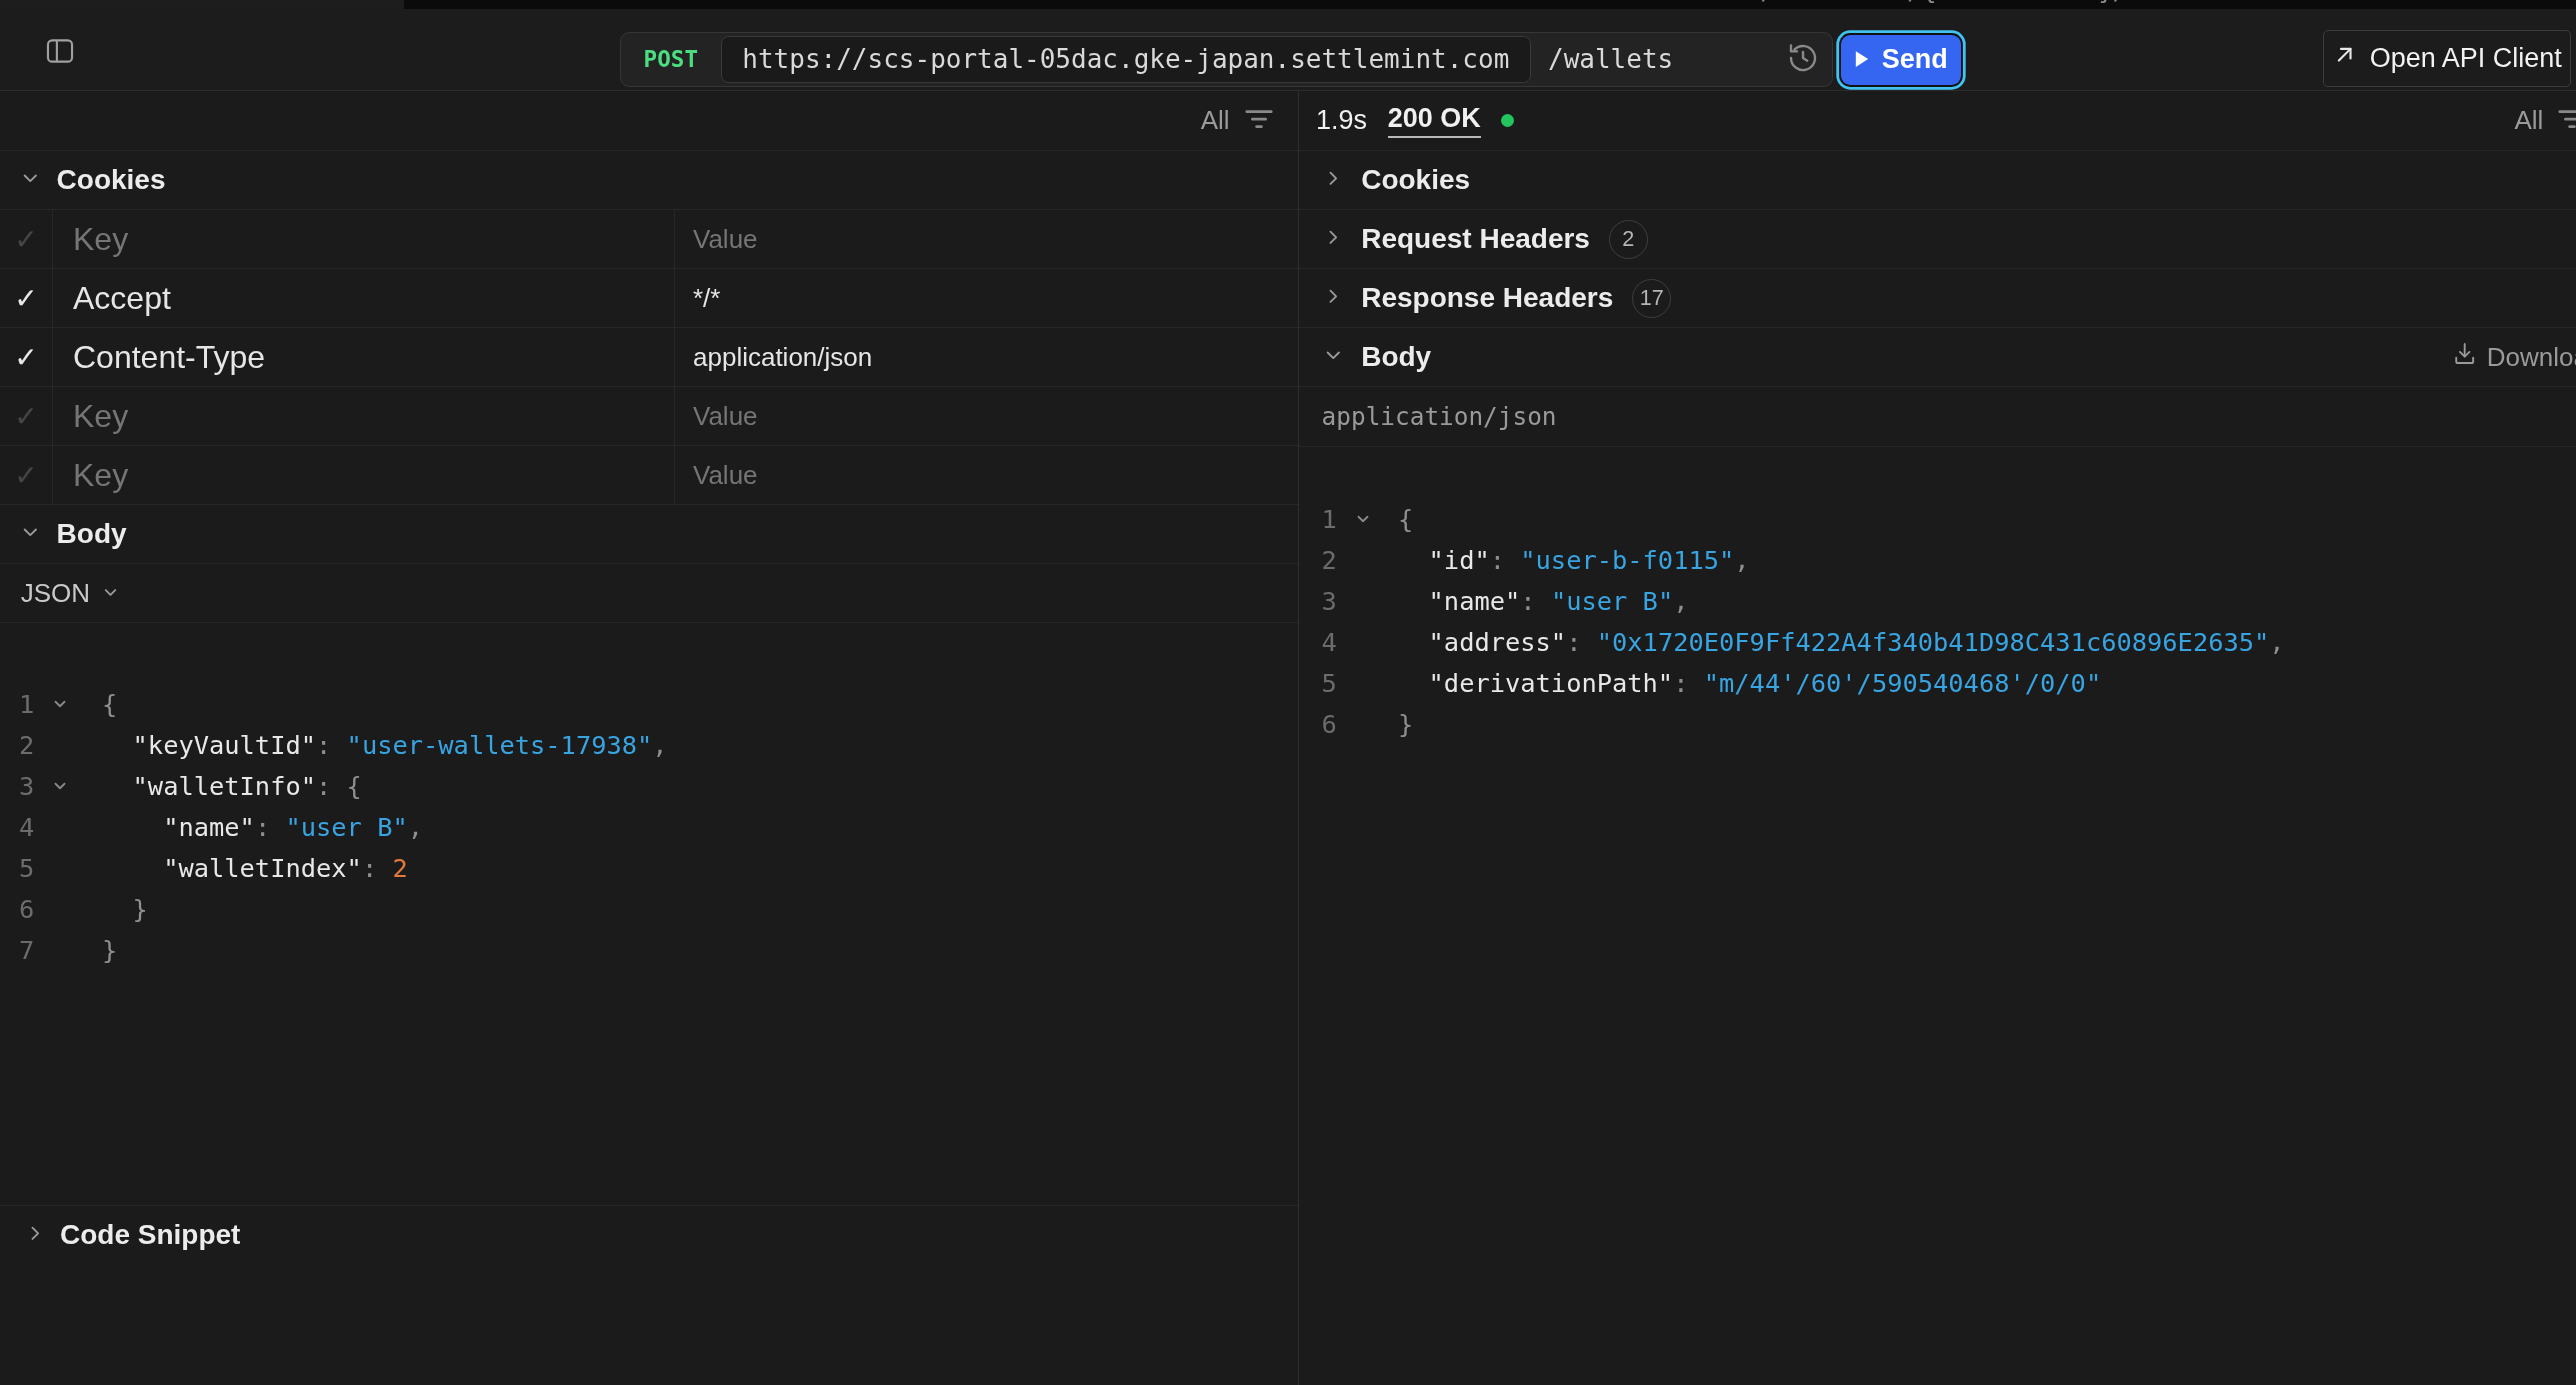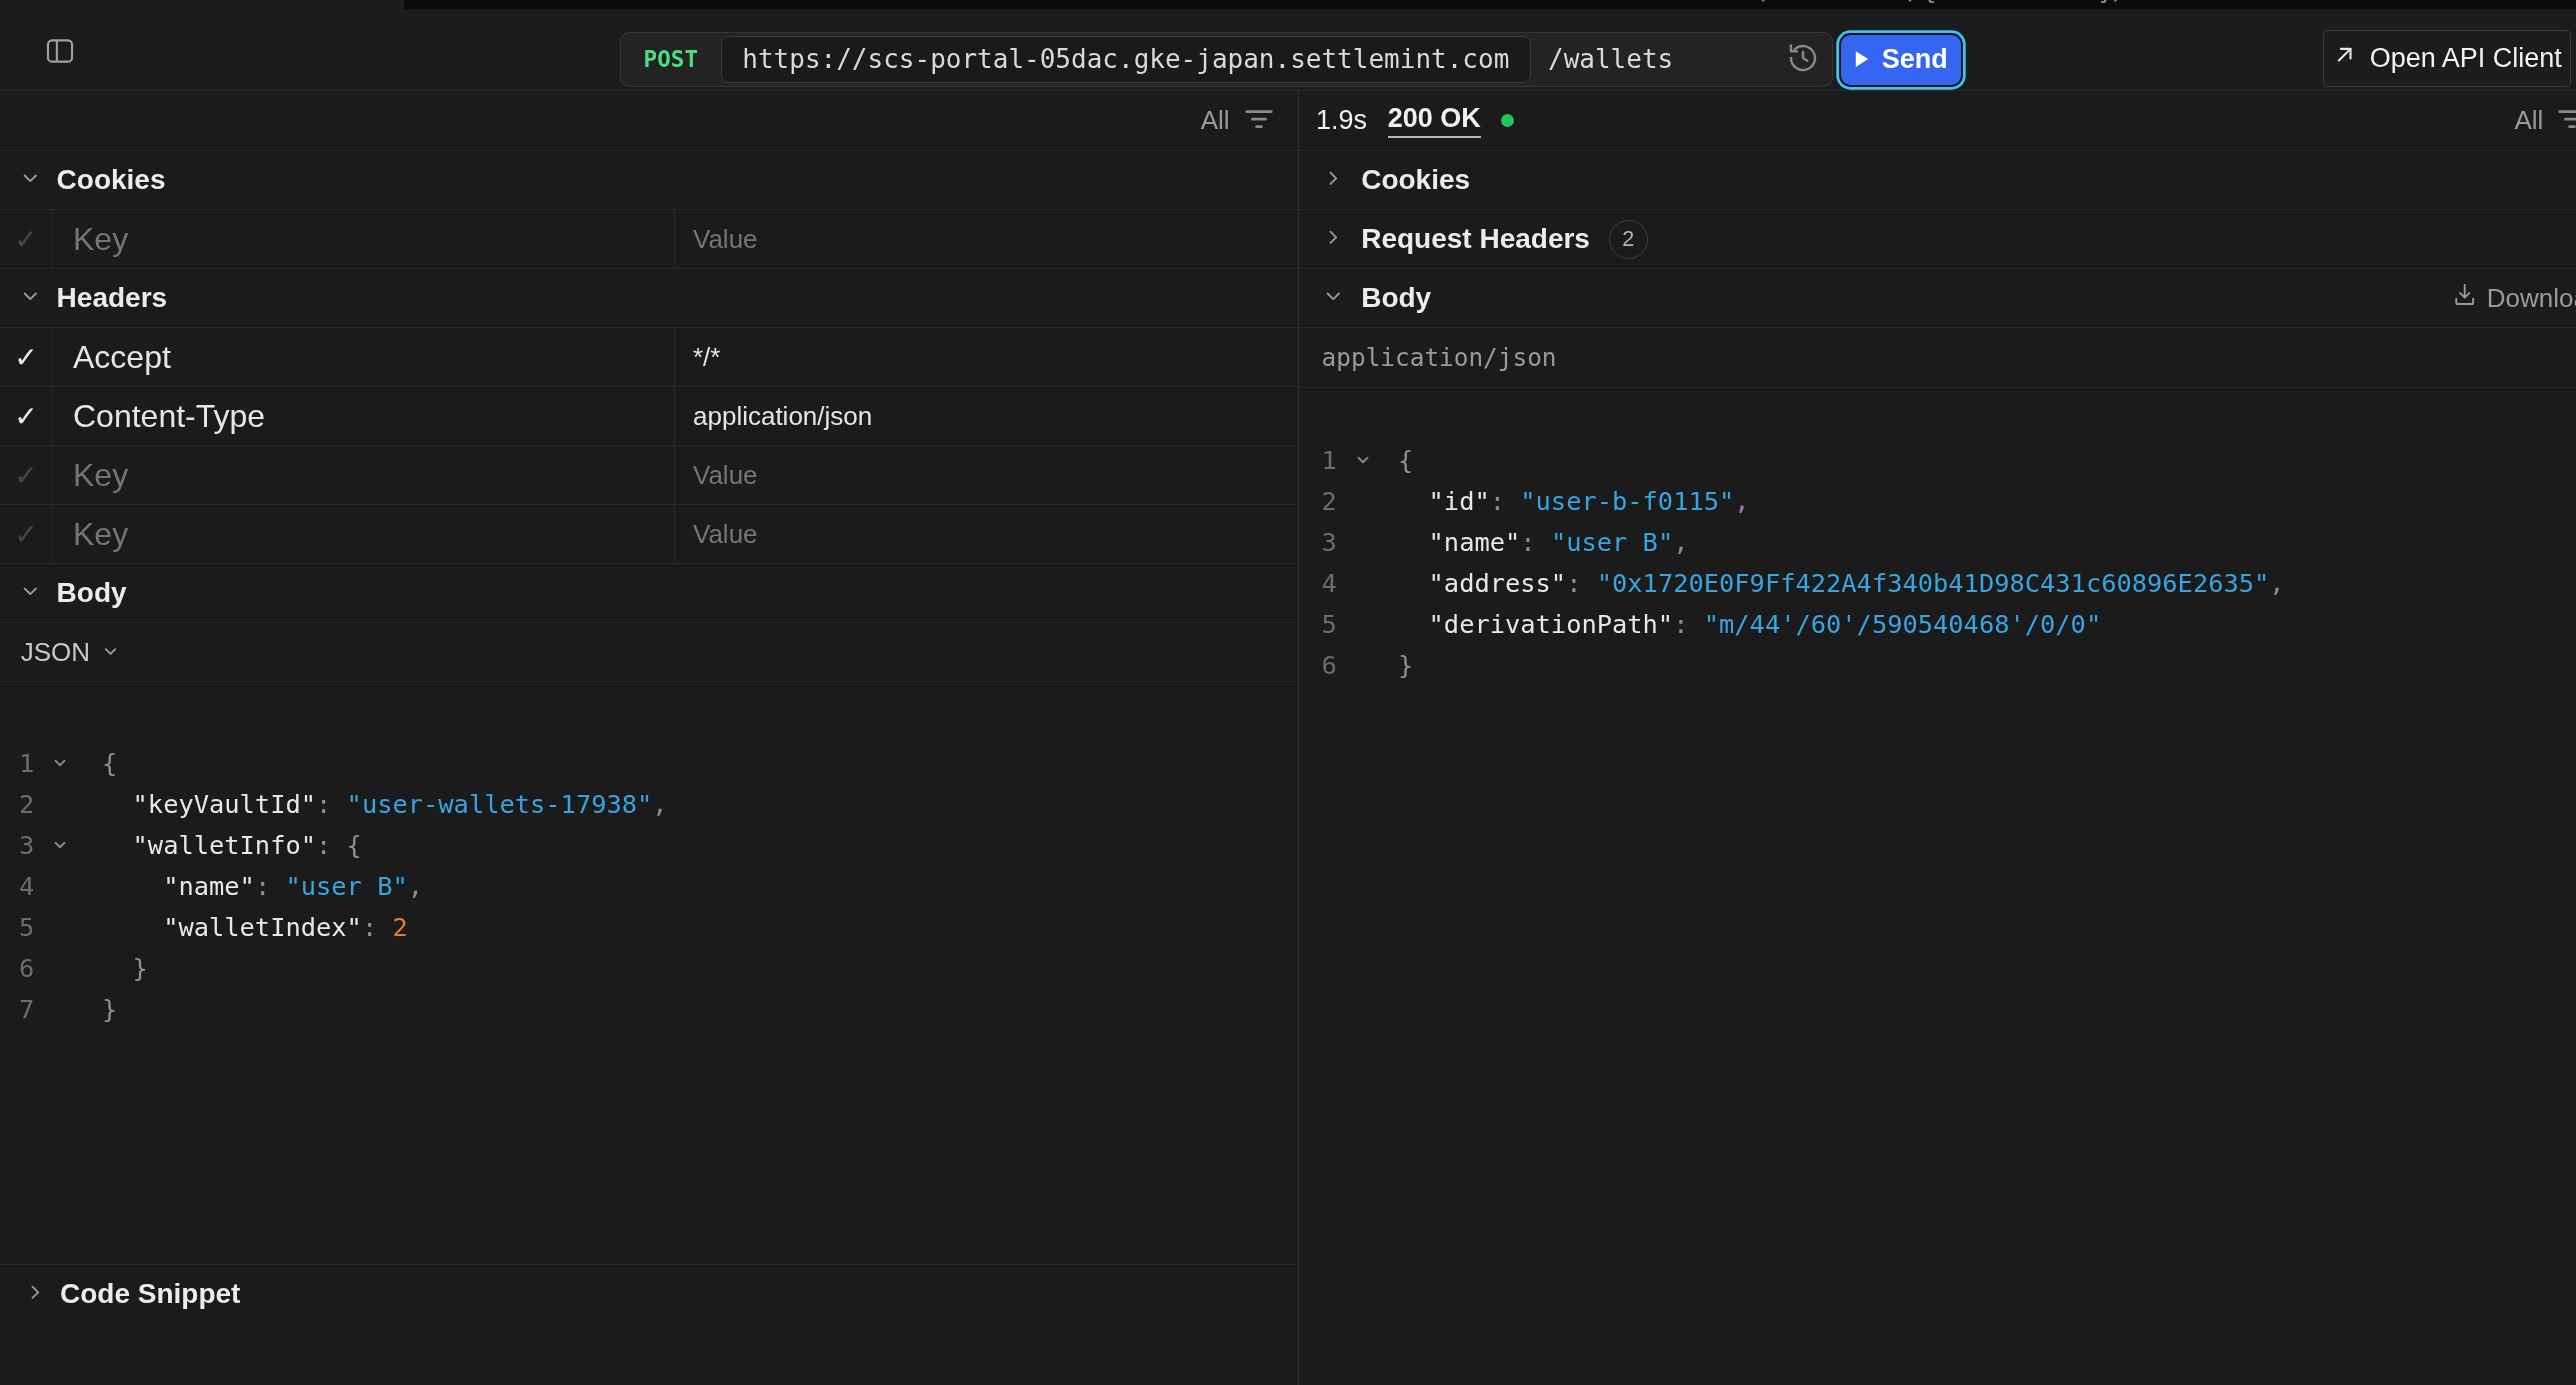--- a/index.html
+++ b/index.html
@@ -165,26 +165,20 @@
         <span class="chk-off">✓</span>
       </div>
     <div class="kcell">
         <span class="ph">Key</span>
       </div>
     <div class="vcell">
         <span class="ph">Value</span>
       </div>
   </div>
 
-  <div class="sec">
-    <span><svg width="22.6" height="22.6" viewBox="0 0 24 24" fill="none" stroke="#9a9a9a" stroke-width="2" stroke-linecap="round" stroke-linejoin="round">
-          <path d="M6 9l6 6 6-6"></path>
-        </svg></span>
-    <span class="sec-label">Headers</span>
-  </div>
 
   <div class="kvrow">
     <div class="chkcell">
         <span class="chk-on">✓</span>
       </div>
     <div class="kcell">
         <span>Accept</span>
       </div>
     <div class="vcell">
         <span>*/*</span>
@@ -317,20 +311,27 @@
   </div>
 
   <div class="sec sec-r">
     <span><svg width="22.6" height="22.6" viewBox="0 0 24 24" fill="none" stroke="#9a9a9a" stroke-width="2" stroke-linecap="round" stroke-linejoin="round">
           <path d="M9 6l6 6-6 6"></path>
         </svg></span>
     <span class="sec-label">Request Headers</span>
     <span class="badge">2</span>
   </div>
 
+  <div class="sec sec-r">
+    <span><svg width="22.6" height="22.6" viewBox="0 0 24 24" fill="none" stroke="#9a9a9a" stroke-width="2" stroke-linecap="round" stroke-linejoin="round">
+          <path d="M9 6l6 6-6 6"></path>
+        </svg></span>
+    <span class="sec-label">Response Headers</span>
+    <span class="badge">17</span>
+  </div>
 
   <div class="sec sec-r">
     <span><svg width="22.6" height="22.6" viewBox="0 0 24 24" fill="none" stroke="#9a9a9a" stroke-width="2" stroke-linecap="round" stroke-linejoin="round">
           <path d="M6 9l6 6 6-6"></path>
         </svg></span>
     <span class="sec-label">Body</span>
     <span class="download">
       <span>
         <svg width="25.4" height="25.4" viewBox="0 0 24 24" fill="none" stroke="#9a9a9a" stroke-width="1.8" stroke-linecap="round" stroke-linejoin="round">
             <path d="M12 3v11"></path>

